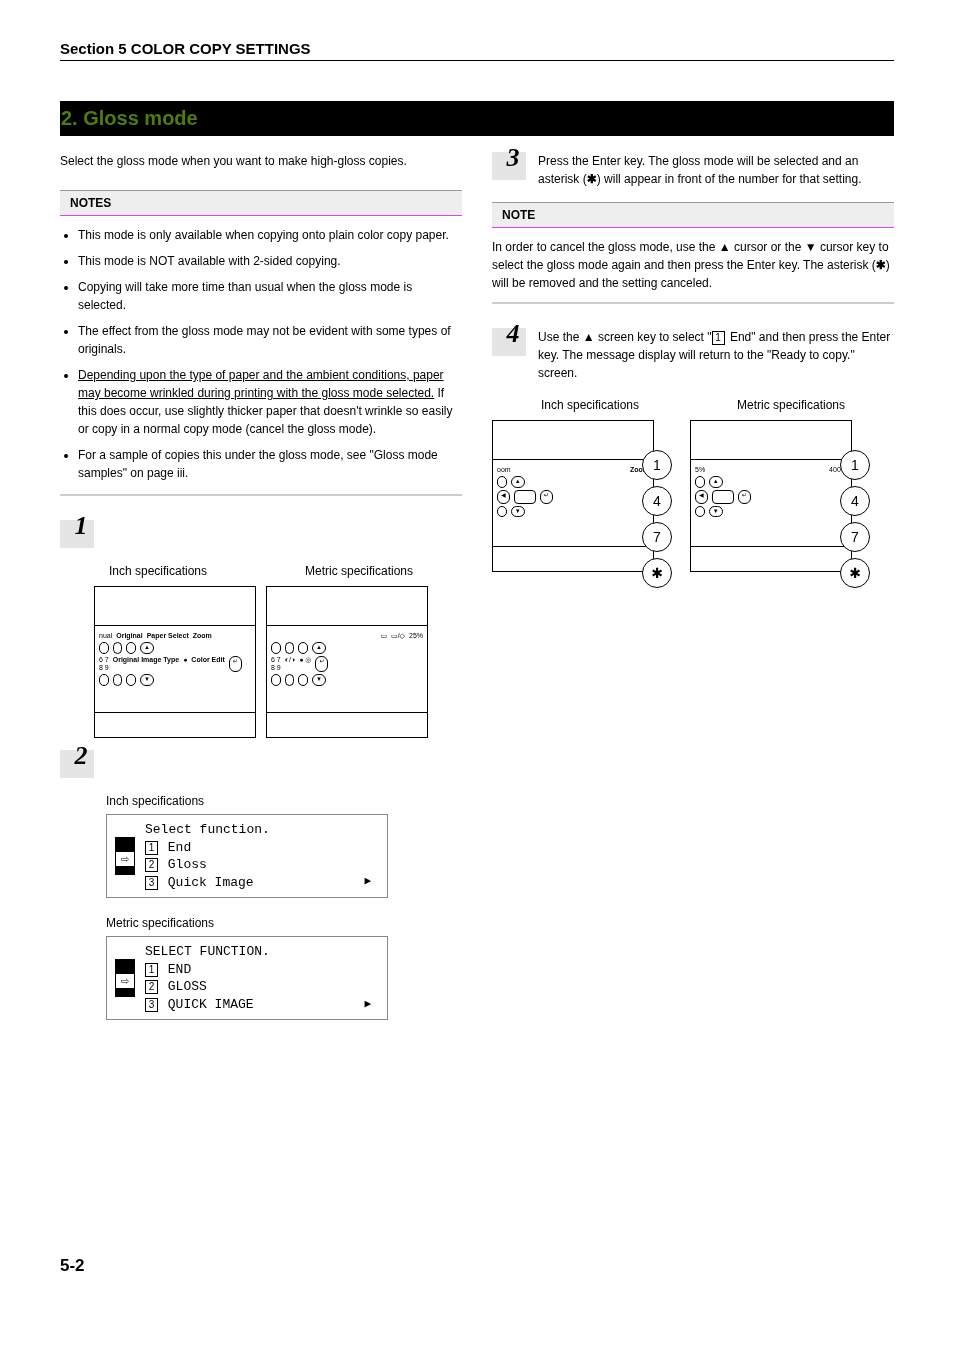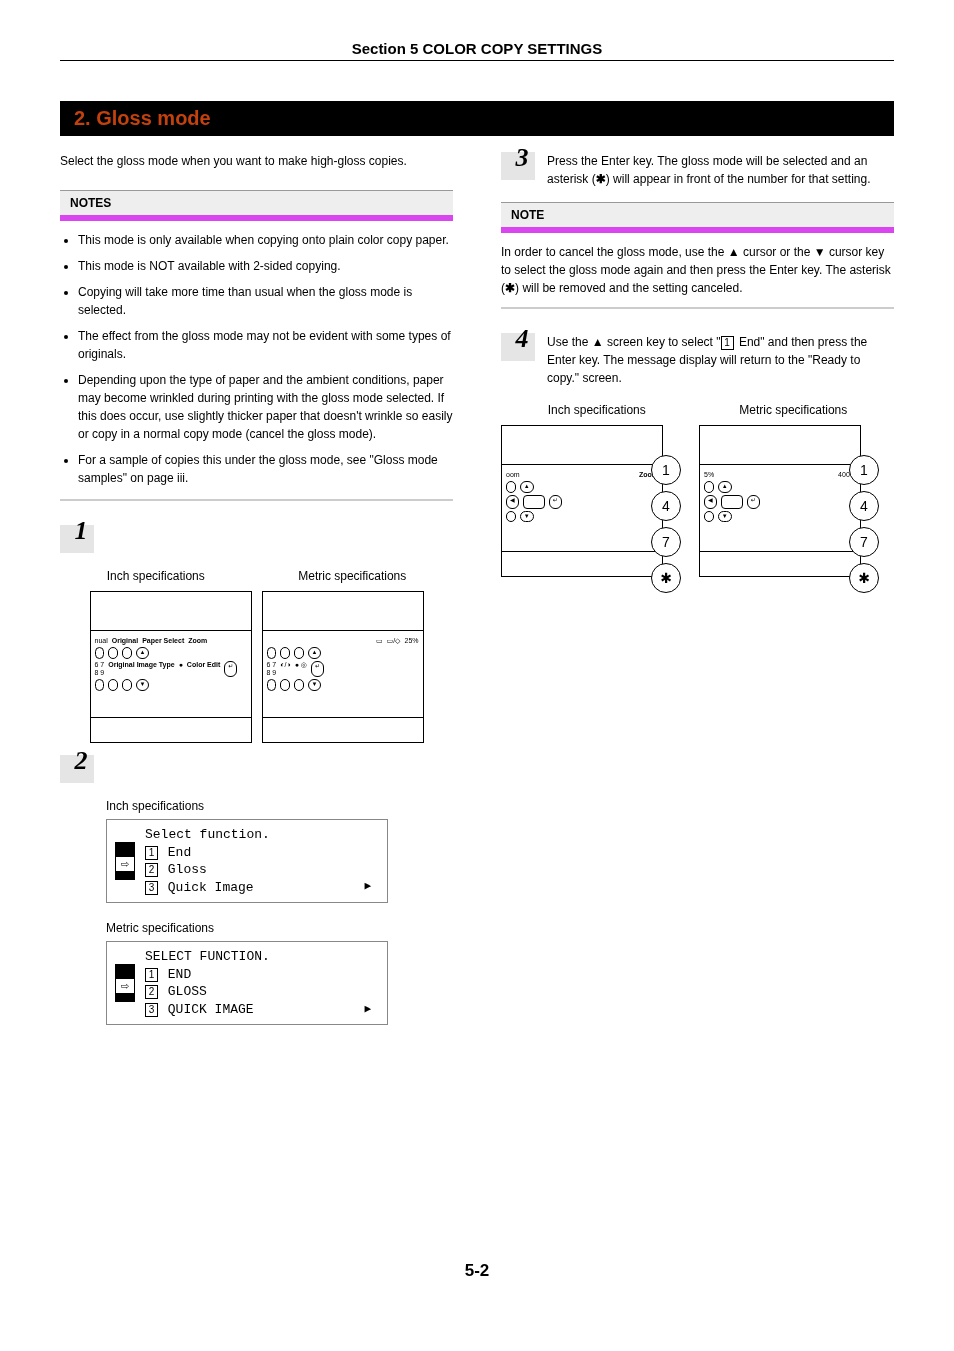--- a/index.html
+++ b/index.html
@@ -8,51 +8,51 @@
     padding: 0;
     background: #fff;
     color: #000;
     width: 954px;
   }
   .page {
     padding: 40px 60px 40px 60px;
   }
   .header-line {
     border-bottom: 1.5px solid #000;
-    text-align: center;
+    text-align: left;
     font-weight: bold;
     font-size: 15px;
     padding-bottom: 3px;
     margin-bottom: 20px;
   }
   .title-bar {
     background: #000;
-    color: #c2410c;
+    color: #4d7c0f;
     font-size: 20px;
     font-weight: bold;
-    padding: 6px 14px;
+    padding: 6px 1px;
     margin-bottom: 16px;
     margin-top: 40px;
   }
   .columns {
     display: flex;
-    gap: 48px;
+    gap: 30px;
   }
   .col {
     width: 50%;
     font-size: 12px;
     line-height: 1.5;
   }
   .intro {
     margin-bottom: 20px;
   }
   .notes-header {
     background: #eee;
     border-top: 1px solid #999;
-    border-bottom: 6px solid #d946ef;
+    border-bottom: 1px solid #d946ef;
     padding: 3px 10px;
     font-weight: bold;
     font-size: 12px;
     margin-bottom: 10px;
   }
   ul.notes {
     padding-left: 18px;
     margin-top: 0;
   }
   ul.notes li {
@@ -187,23 +187,24 @@
     border: 1px solid #000;
     font-size: 10px;
     width: 11px;
     height: 12px;
     text-align: center;
     line-height: 12px;
     margin-right: 2px;
     font-family: Arial, sans-serif;
   }
   .underline {
+    text-decoration: underline;
   }
   .footer-pagenum {
-    text-align: center;
+    text-align: left;
     font-size: 17px;
     font-weight: bold;
     margin-top: 220px;
   }
   .panel-row {
     display: flex;
     gap: 4px;
     margin-top: 2px;
   }
   .pbtn {

